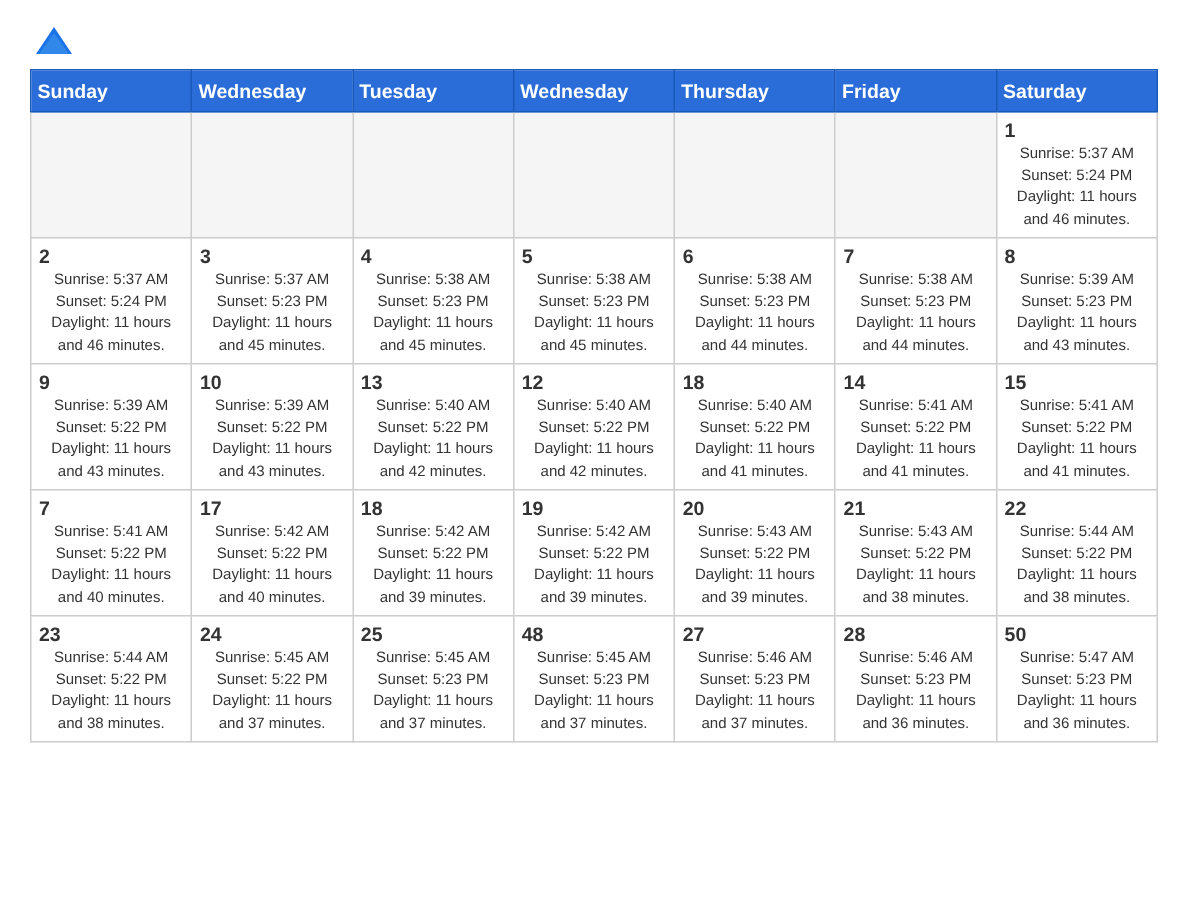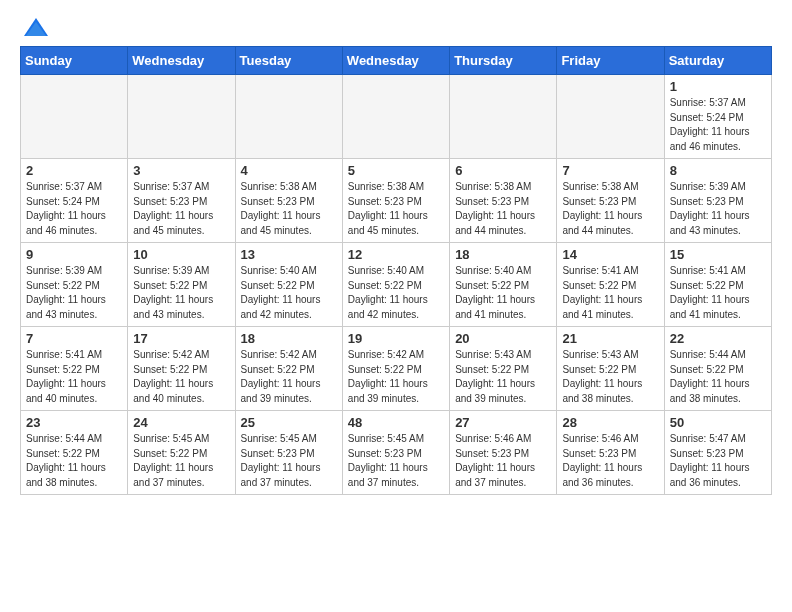--- a/index.html
+++ b/index.html
@@ -78,20 +78,21 @@
       font-size: 13px;
       font-weight: bold;
       color: #333;
       display: block;
       margin-bottom: 2px;
     }
     .day-info {
       font-size: 10px;
       color: #333;
       line-height: 1.45;
+      text-align: center;
     }
   </style>
 </head>
 <body>
 
 <div class="header-section">
   <div class="logo-area">
     <div class="logo-text">
       <span class="logo-general"></span>
       <span class="logo-blue"></span>

